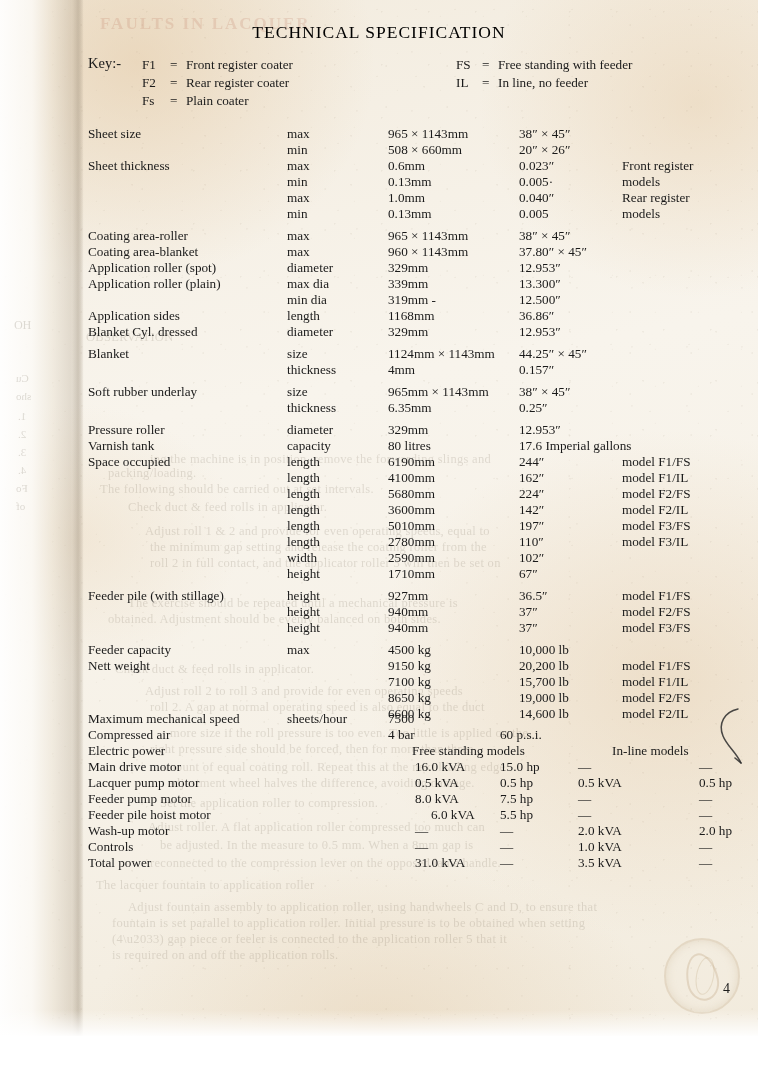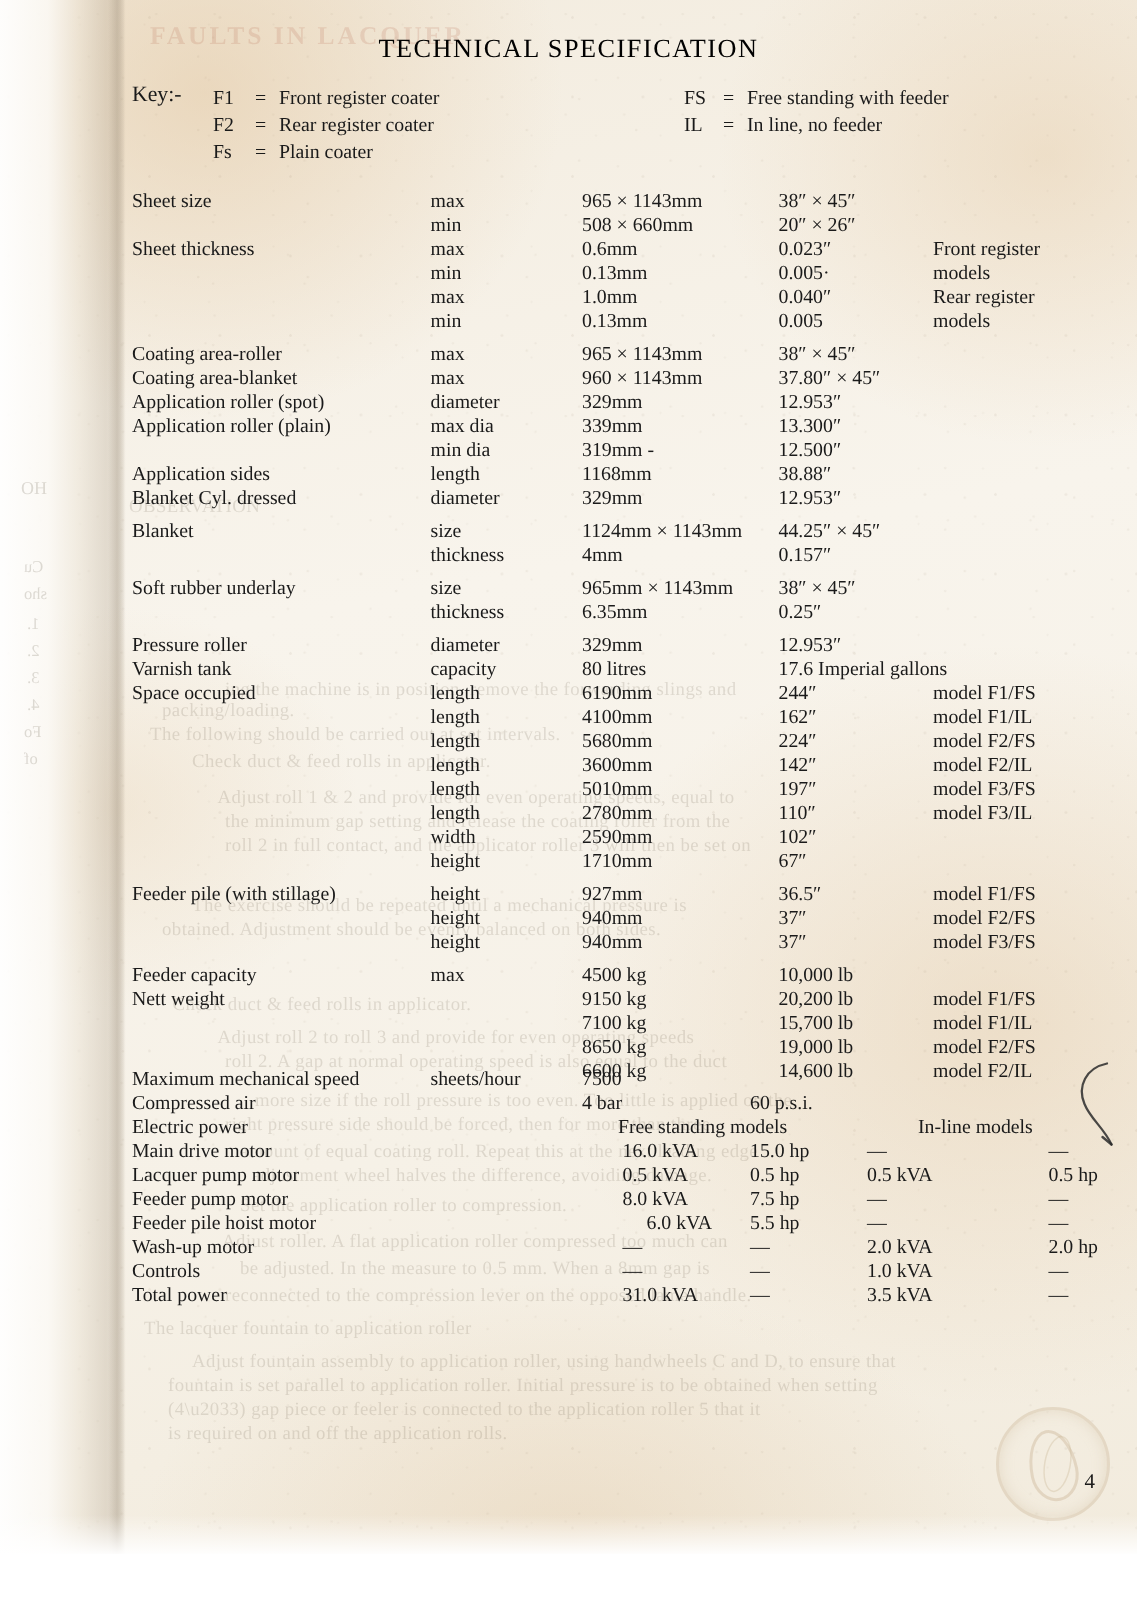--- a/index.html
+++ b/index.html
@@ -278,21 +278,21 @@
       </div>
       <div class="row" style="top: 292px;">
         <div class="c-qual">min dia</div>
         <div class="c-metric">319mm  -</div>
         <div class="c-imp">12.500″</div>
       </div>
       <div class="row" style="top: 308px;">
         <div class="c-label">Application sides</div>
         <div class="c-qual">length</div>
         <div class="c-metric">1168mm</div>
-        <div class="c-imp">38.88″</div>
+        <div class="c-imp">36.86″</div>
       </div>
       <div class="row" style="top: 324px;">
         <div class="c-label">Blanket Cyl. dressed</div>
         <div class="c-qual">diameter</div>
         <div class="c-metric">329mm</div>
         <div class="c-imp">12.953″</div>
       </div>
       <div class="row" style="top: 346px;">
         <div class="c-label">Blanket</div>
         <div class="c-qual">size</div>

